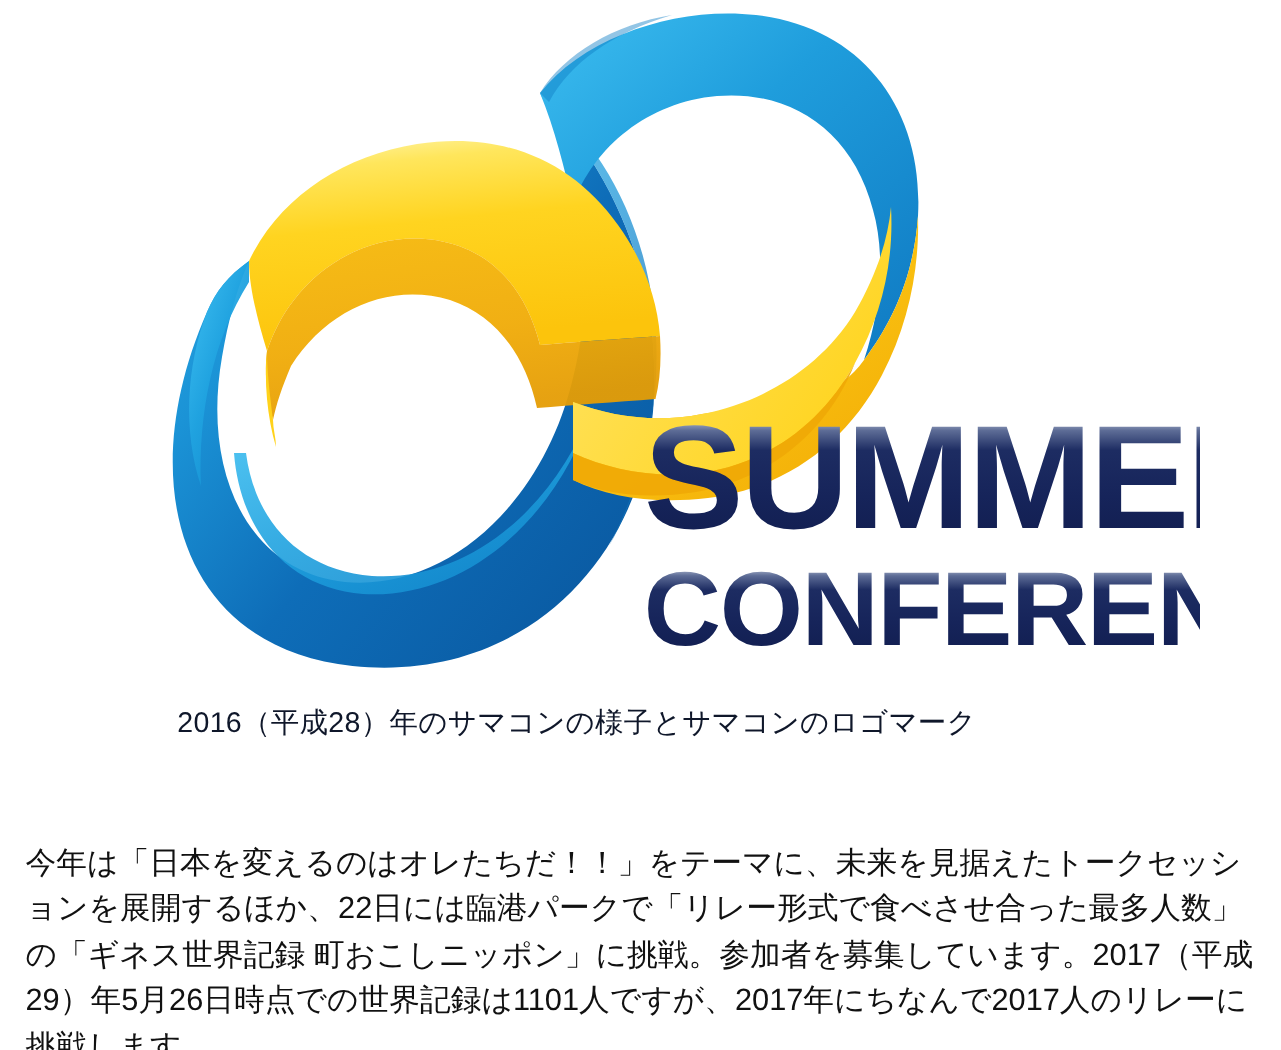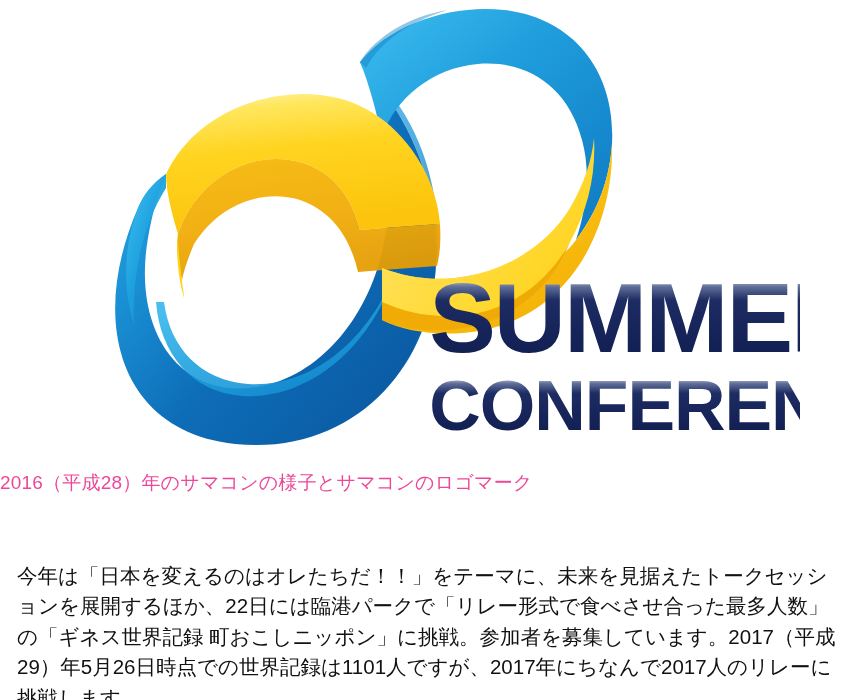--- a/index.html
+++ b/index.html
@@ -41,23 +41,24 @@
     width: 740px;
     height: 448px;
   }
 
   
   .caption {
     position: absolute;
     left: 0;
     top: 470px;
     width: 769px;
+    text-align: center;
     font-size: 19px;
     line-height: 26px;
-    color: #ec4899;
+    color: #0f172a;
     font-family: "Liberation Sans", "DejaVu Sans", sans-serif;
     letter-spacing: 0.2px;
     white-space: nowrap;
   }
 
   
   .body-text {
     position: absolute;
     left: 17px;
     top: 540px;

